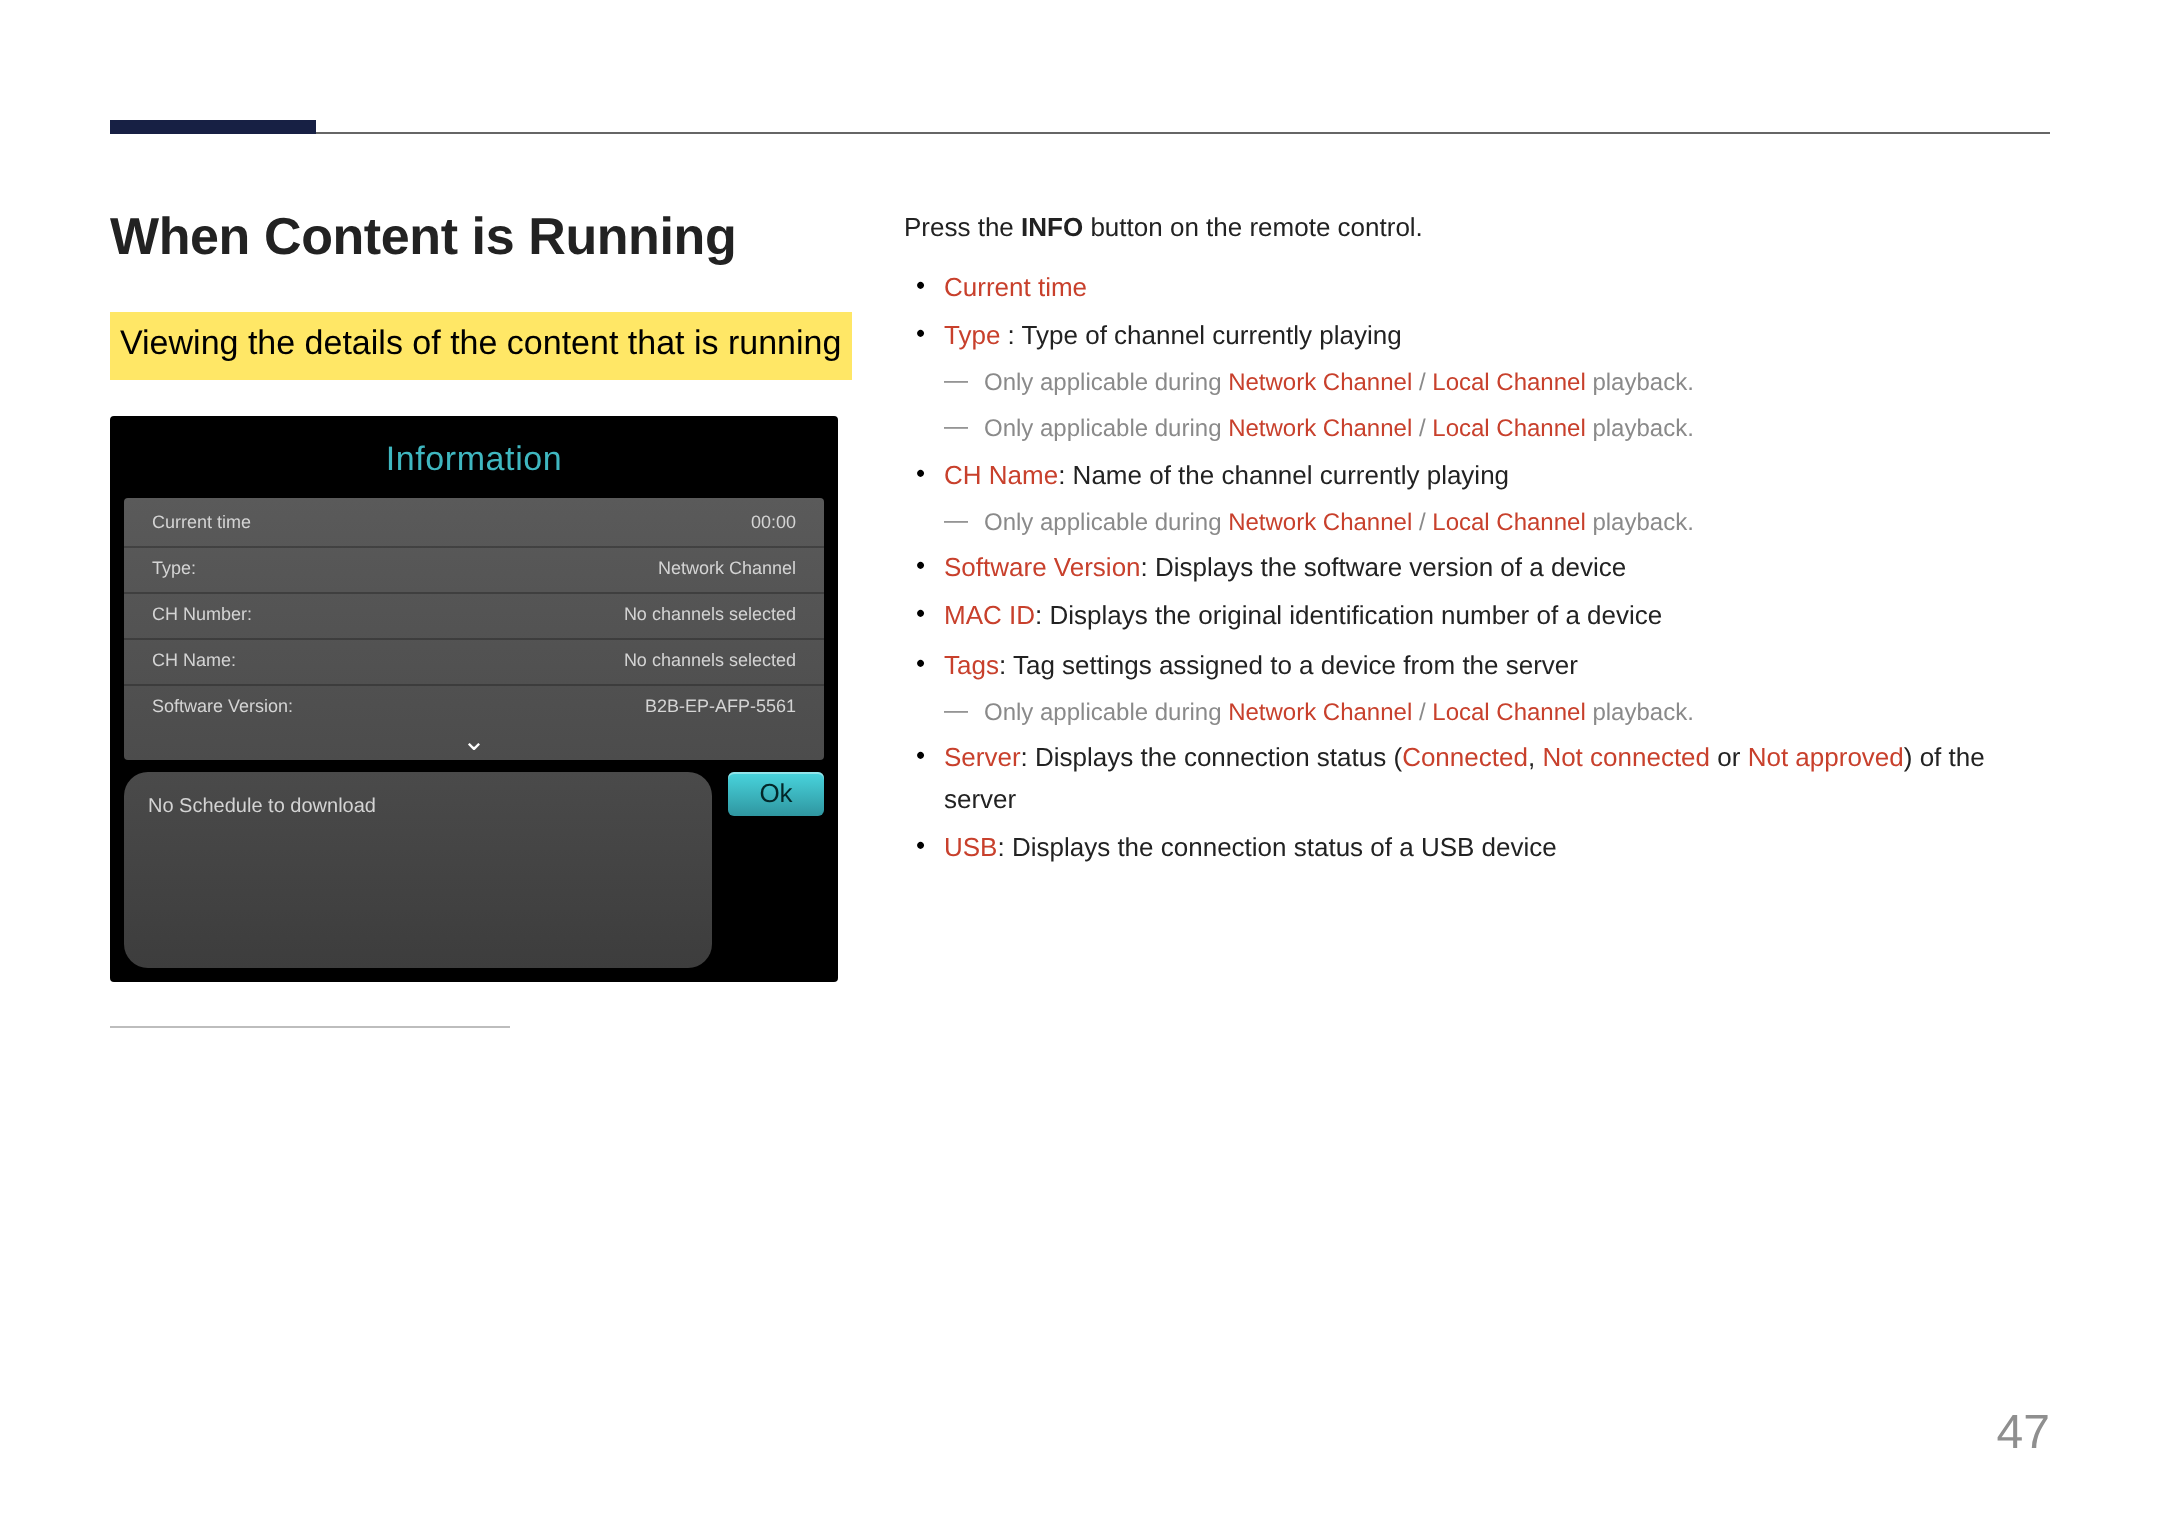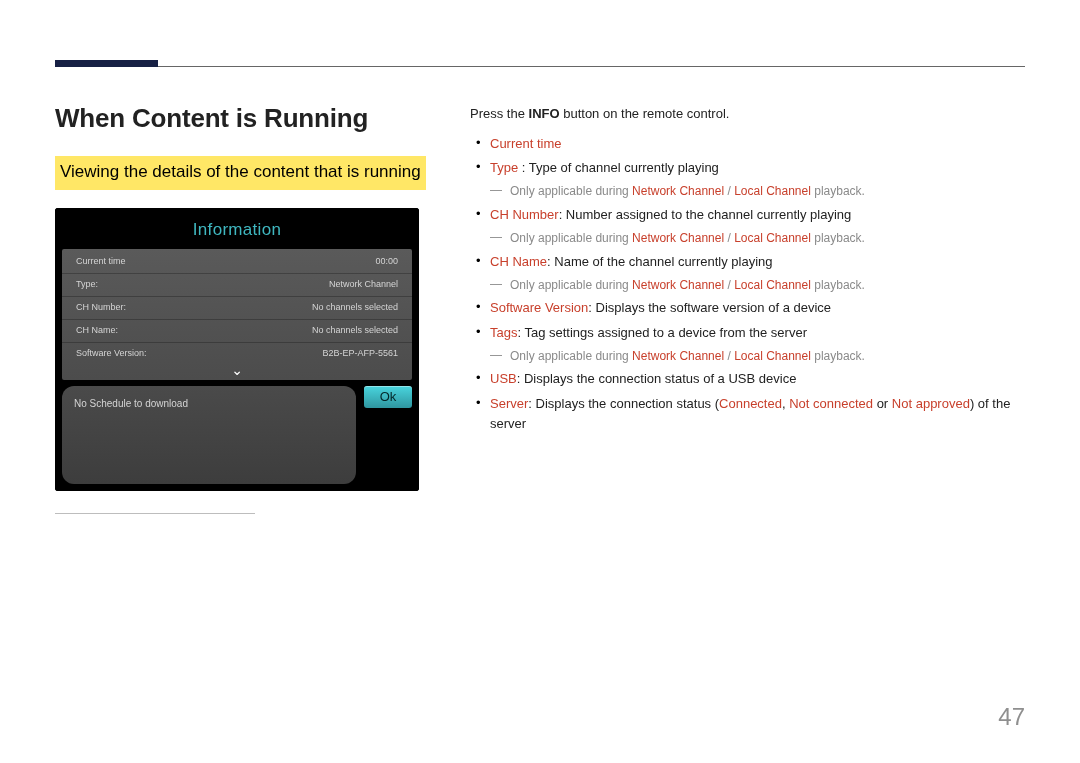--- a/index.html
+++ b/index.html
@@ -27,21 +27,21 @@
     background:var(--bluebar);
   }
   .top-rule{
     position:absolute;
     left:158px;right:55px;top:66px;
     border-top:1px solid #666;
   }
   .page{
     padding:98px 55px 0 55px;
     display:flex;
-    gap:40px;
+    gap:22px;
   }
   .col-left{flex:0 0 375px}
   .col-right{flex:1}
   h1{
     margin:0 0 18px 0;
     font-size:26px;
     font-weight:600;
     letter-spacing:-0.2px;
   }
   h2{
@@ -216,51 +216,51 @@
         <span class="r">Current time</span>
       </li>
 
       <li>
         <span class="r">Type</span><span> : Type of channel currently playing</span>
       </li>
       <div class="sub">
         <span>Only applicable during </span><span class="r">Network Channel</span><span> / </span><span class="r">Local Channel</span><span> playback.</span>
       </div>
 
-      <li>
-        <span class="r">CH Number</span><span>: Number assigned to the channel currently playing</span>
-      </li>
       <div class="sub">
         <span>Only applicable during </span><span class="r">Network Channel</span><span> / </span><span class="r">Local Channel</span><span> playback.</span>
       </div>
 
       <li>
         <span class="r">CH Name</span><span>: Name of the channel currently playing</span>
       </li>
       <div class="sub">
         <span>Only applicable during </span><span class="r">Network Channel</span><span> / </span><span class="r">Local Channel</span><span> playback.</span>
       </div>
 
       <li>
         <span class="r">Software Version</span><span>: Displays the software version of a device</span>
       </li>
 
+      <li>
+        <span class="r">MAC ID</span><span>: Displays the original identification number of a device</span>
+      </li>
 
       <li>
         <span class="r">Tags</span><span>: Tag settings assigned to a device from the server</span>
       </li>
       <div class="sub">
         <span>Only applicable during </span><span class="r">Network Channel</span><span> / </span><span class="r">Local Channel</span><span> playback.</span>
       </div>
 
       <li>
+        <span class="r">Server</span><span>: Displays the connection status (</span><span class="r">Connected</span><span>, </span><span class="r">Not connected</span><span> or </span><span class="r">Not approved</span><span>) of the server</span>
+      </li>
+
+      <li>
         <span class="r">USB</span><span>: Displays the connection status of a USB device</span>
-      </li>
-
-      <li>
-        <span class="r">Server</span><span>: Displays the connection status (</span><span class="r">Connected</span><span>, </span><span class="r">Not connected</span><span> or </span><span class="r">Not approved</span><span>) of the server</span>
       </li>
 
     </ul>
   </div>
 </div>
 
 <div class="pagenum">47</div>
 
 </body></html>

